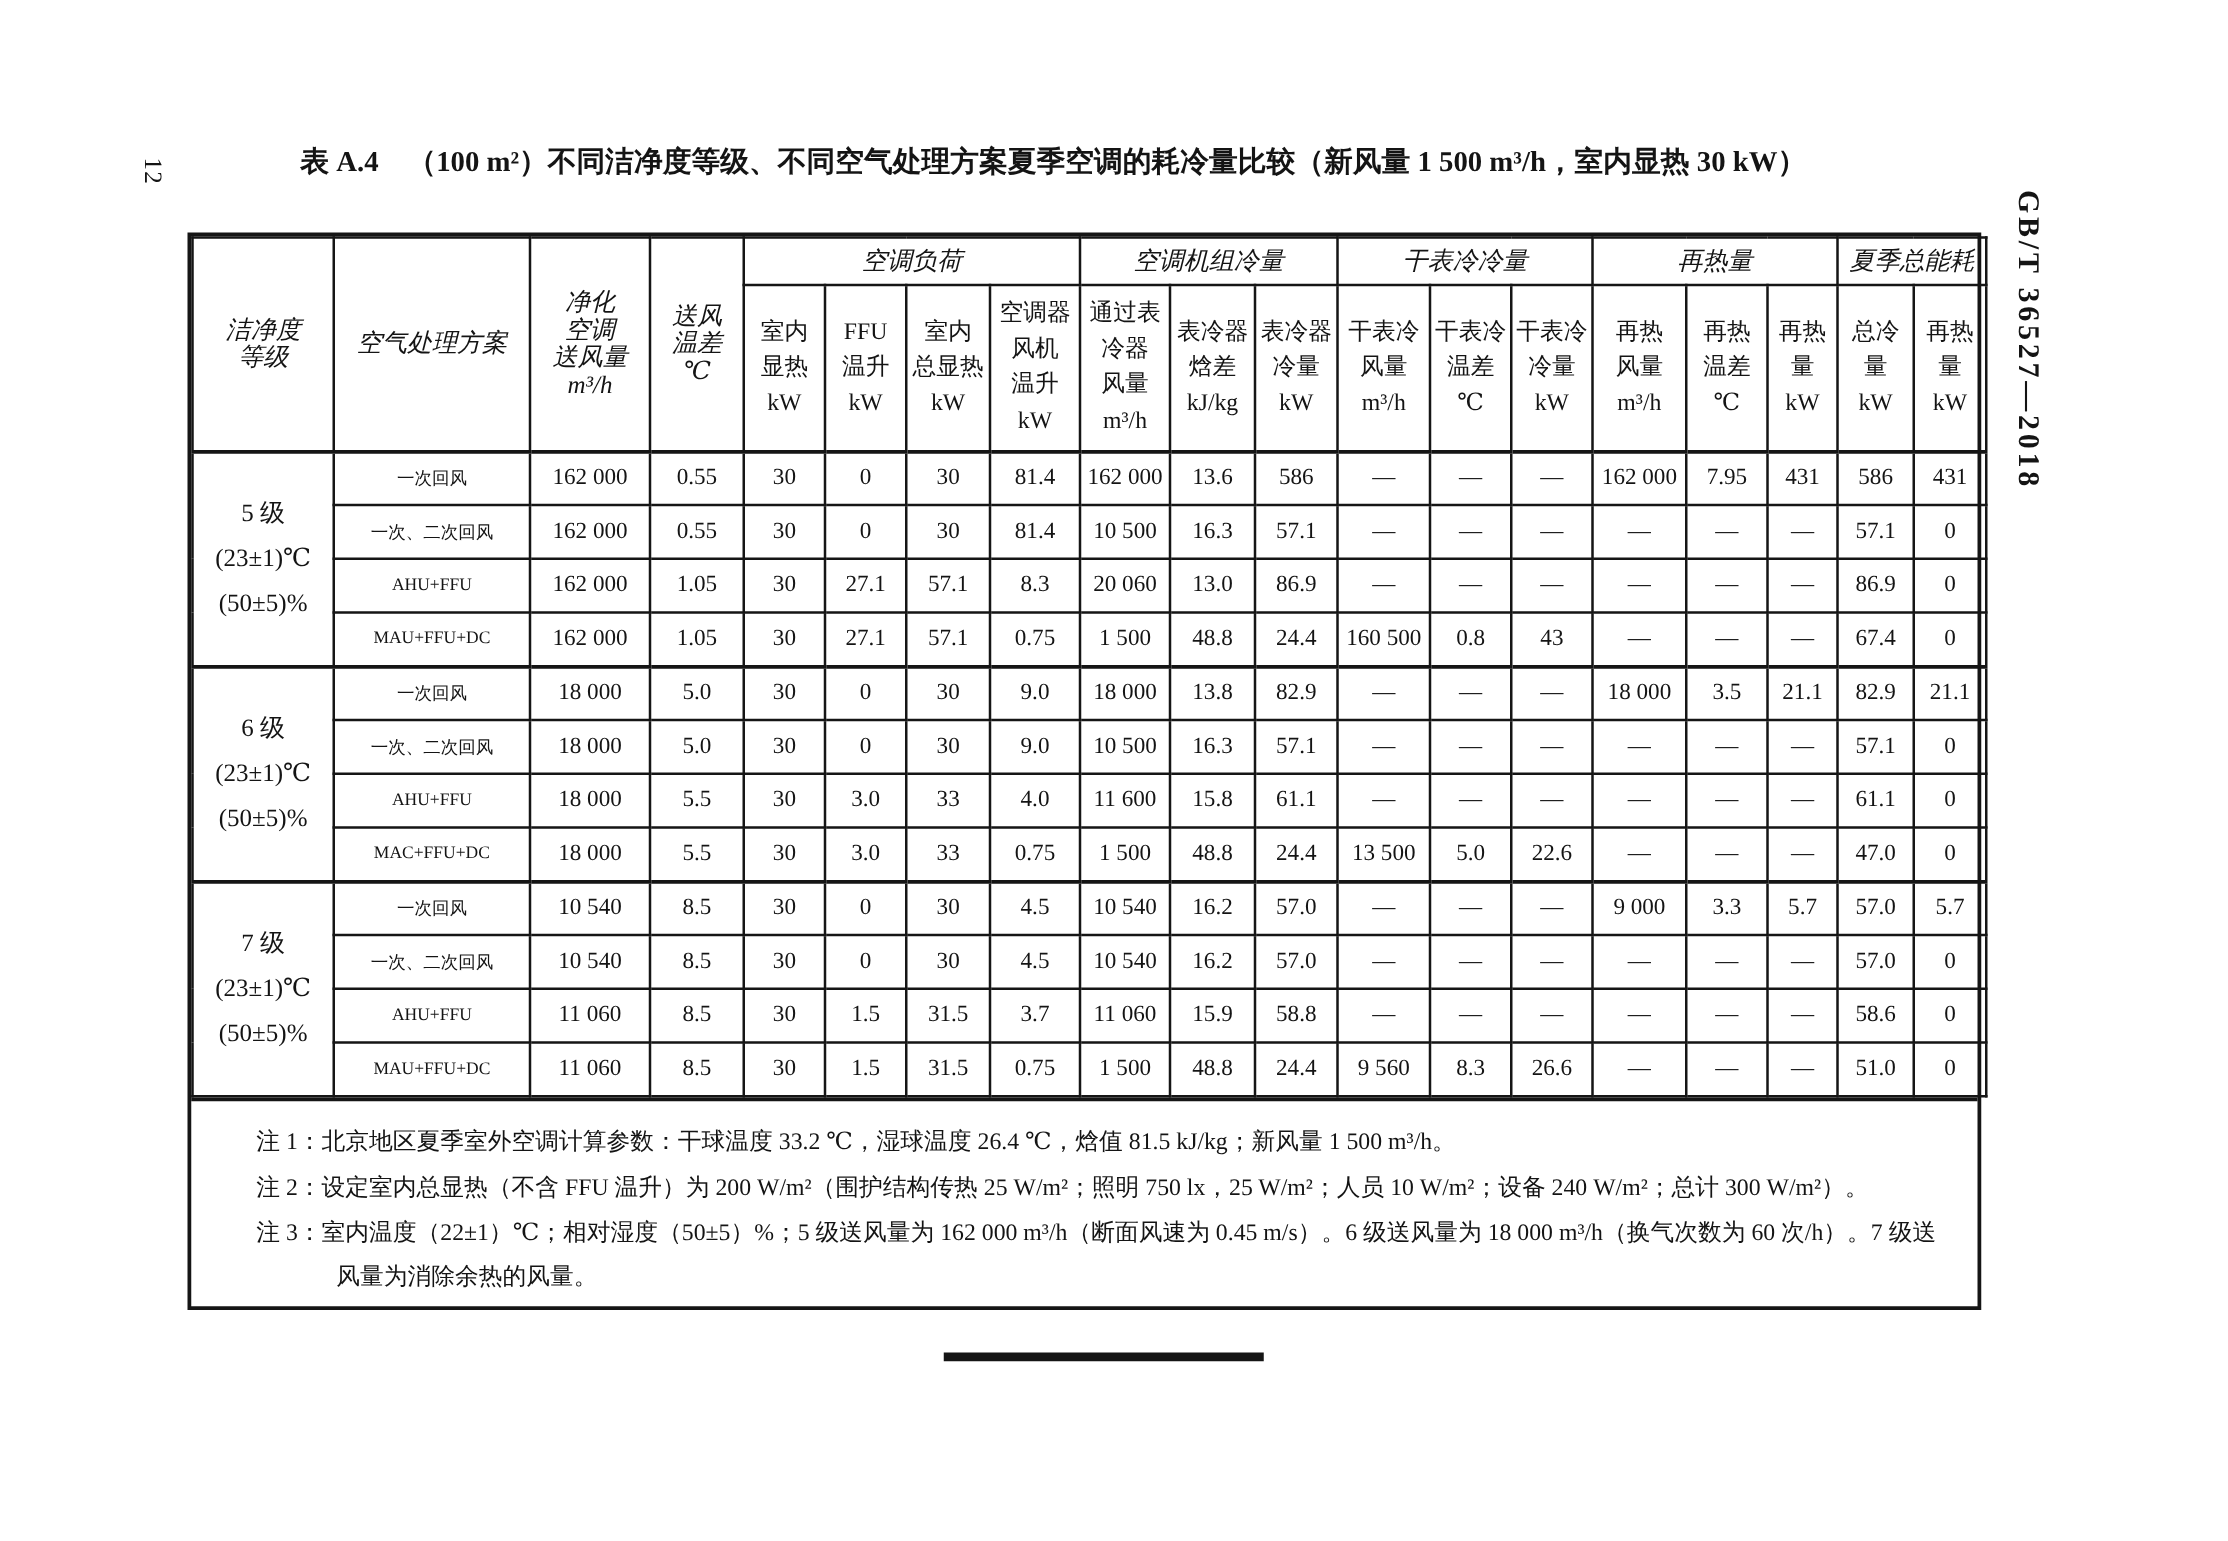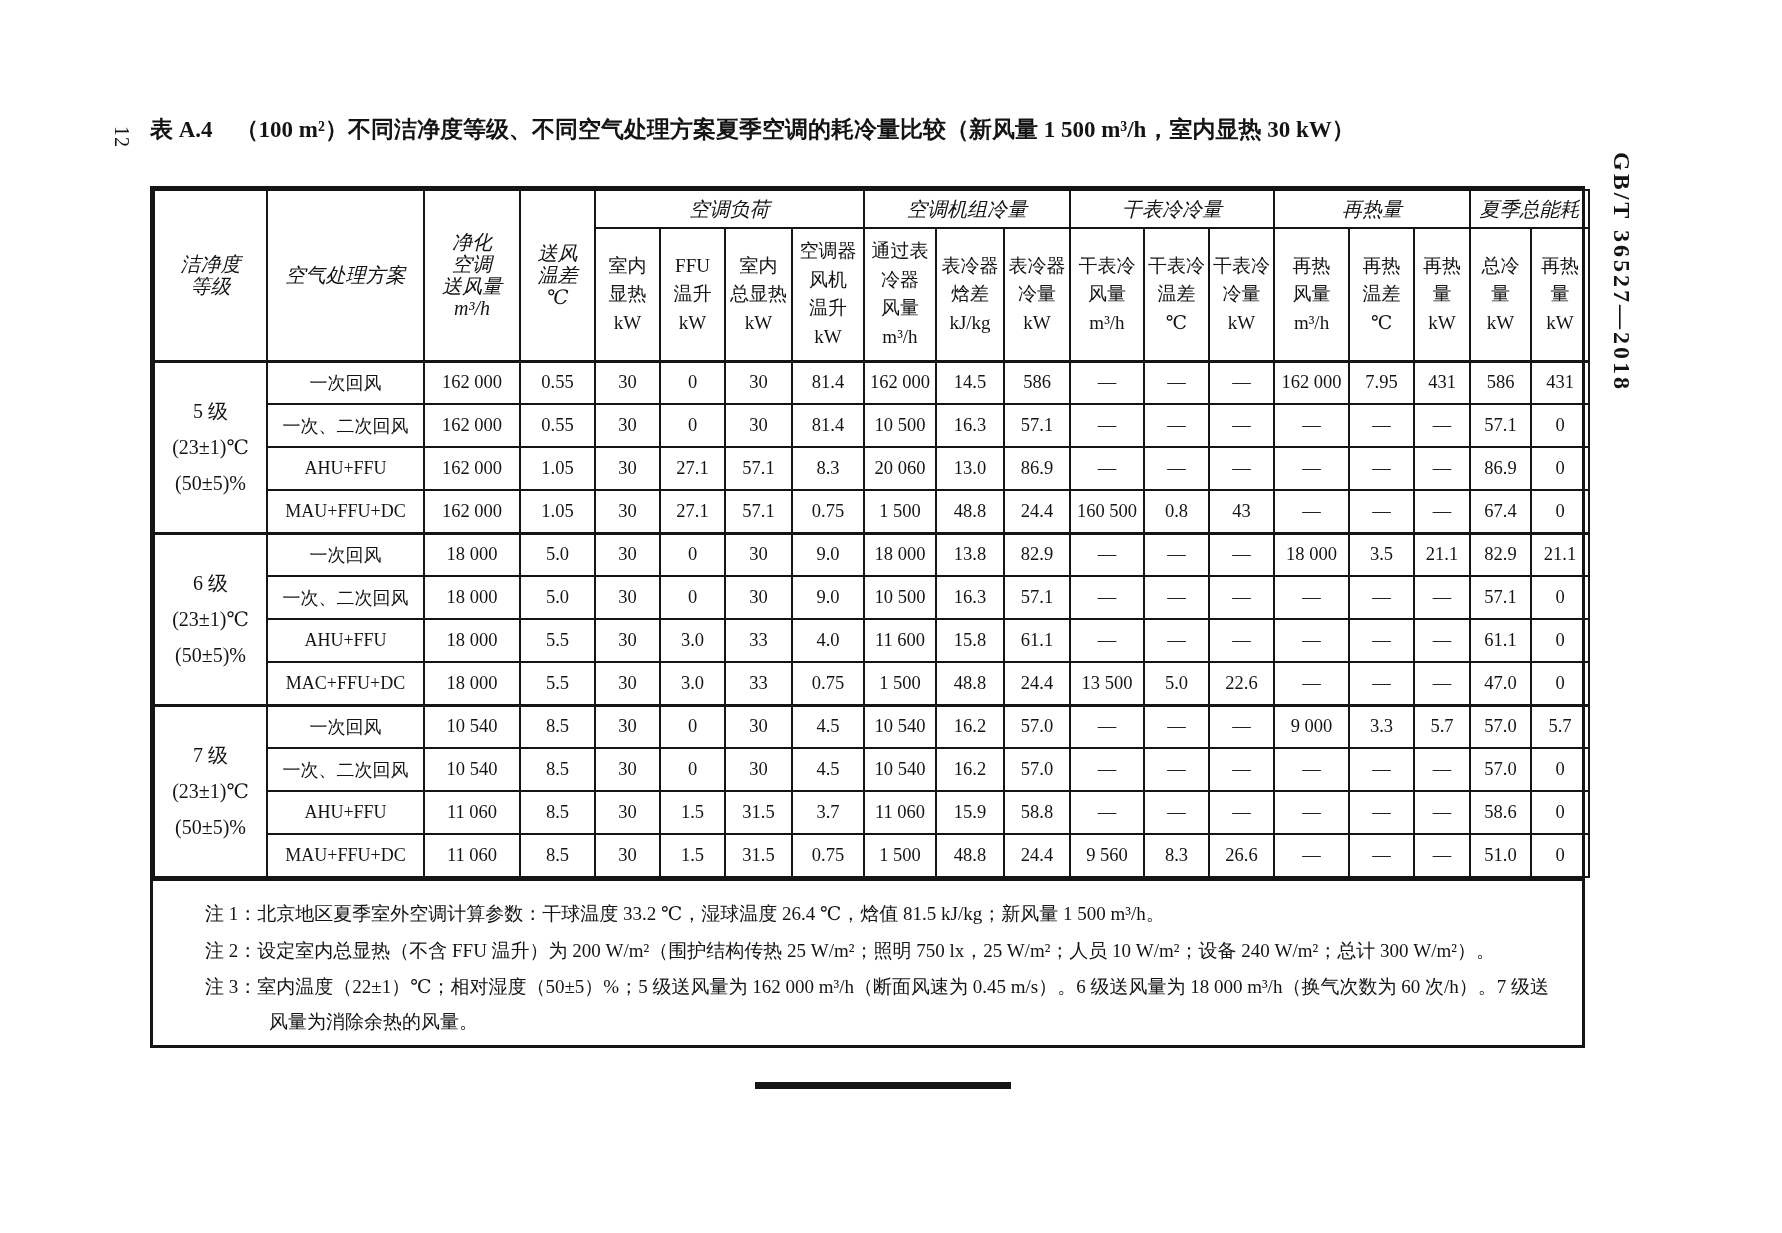--- a/index.html
+++ b/index.html
@@ -13,21 +13,21 @@
     writing-mode:vertical-rl;text-orientation:sideways;
     font-size:20px;letter-spacing:1px;
   }
   .std-num{
     position:absolute;left:1608px;top:152px;
     writing-mode:vertical-rl;text-orientation:sideways;
     font-weight:bold;font-size:24px;letter-spacing:3px;
   }
   .title{
     position:absolute;left:150px;top:114px;width:1295px;
-    text-align:left;font-weight:bold;font-size:23px;white-space:nowrap;
+    text-align:right;font-weight:bold;font-size:23px;white-space:nowrap;
   }
   .frame{
     position:absolute;left:150px;top:186px;width:1435px;height:862px;
     border:3px solid #151515;box-sizing:border-box;background:#fff;
   }
   table.grid{
     border-collapse:collapse;table-layout:fixed;width:100%;
   }
   table.grid th,table.grid td{
     border:2px solid #151515;
@@ -37,21 +37,21 @@
     white-space:pre-line;
     overflow:hidden;
   }
   tr.group-row{height:38px;}
   tr.group-row th{font-size:20px;line-height:1.1;font-style:italic;}
   tr.sub-row{height:133px;}
   tr.sub-row th{font-size:19px;line-height:1.5;}
   th.fixed-head{font-size:19px;line-height:1.55;}
   tbody tr{height:43px;}
   tbody td{font-size:18.5px;}
-  td.scheme-cell{font-size:18px;margin-top:16px;}
+  td.scheme-cell{font-size:14px;margin-top:16px;}
   th.level-cell{font-size:20px;line-height:1.8;border:2px solid #151515;}
   tr.block-start th,tr.block-start td{border-top-width:3px;}
   .notes{
     border-top:3px solid #151515;
     padding:14px 24px 10px 52px;
   }
   .note{
     font-size:19px;line-height:1.82;
     padding-left:64px;text-indent:-64px;
     margin:2px 0;
@@ -163,21 +163,21 @@
 (23±1)℃
 (50±5)%</th>
           <td class="scheme-cell">一次回风</td>
           <td>162 000</td>
           <td>0.55</td>
           <td>30</td>
           <td>0</td>
           <td>30</td>
           <td>81.4</td>
           <td>162 000</td>
-          <td>14.5</td>
+          <td>13.6</td>
           <td>586</td>
           <td>—</td>
           <td>—</td>
           <td>—</td>
           <td>162 000</td>
           <td>7.95</td>
           <td>431</td>
           <td>586</td>
           <td>431</td>
         </tr>

